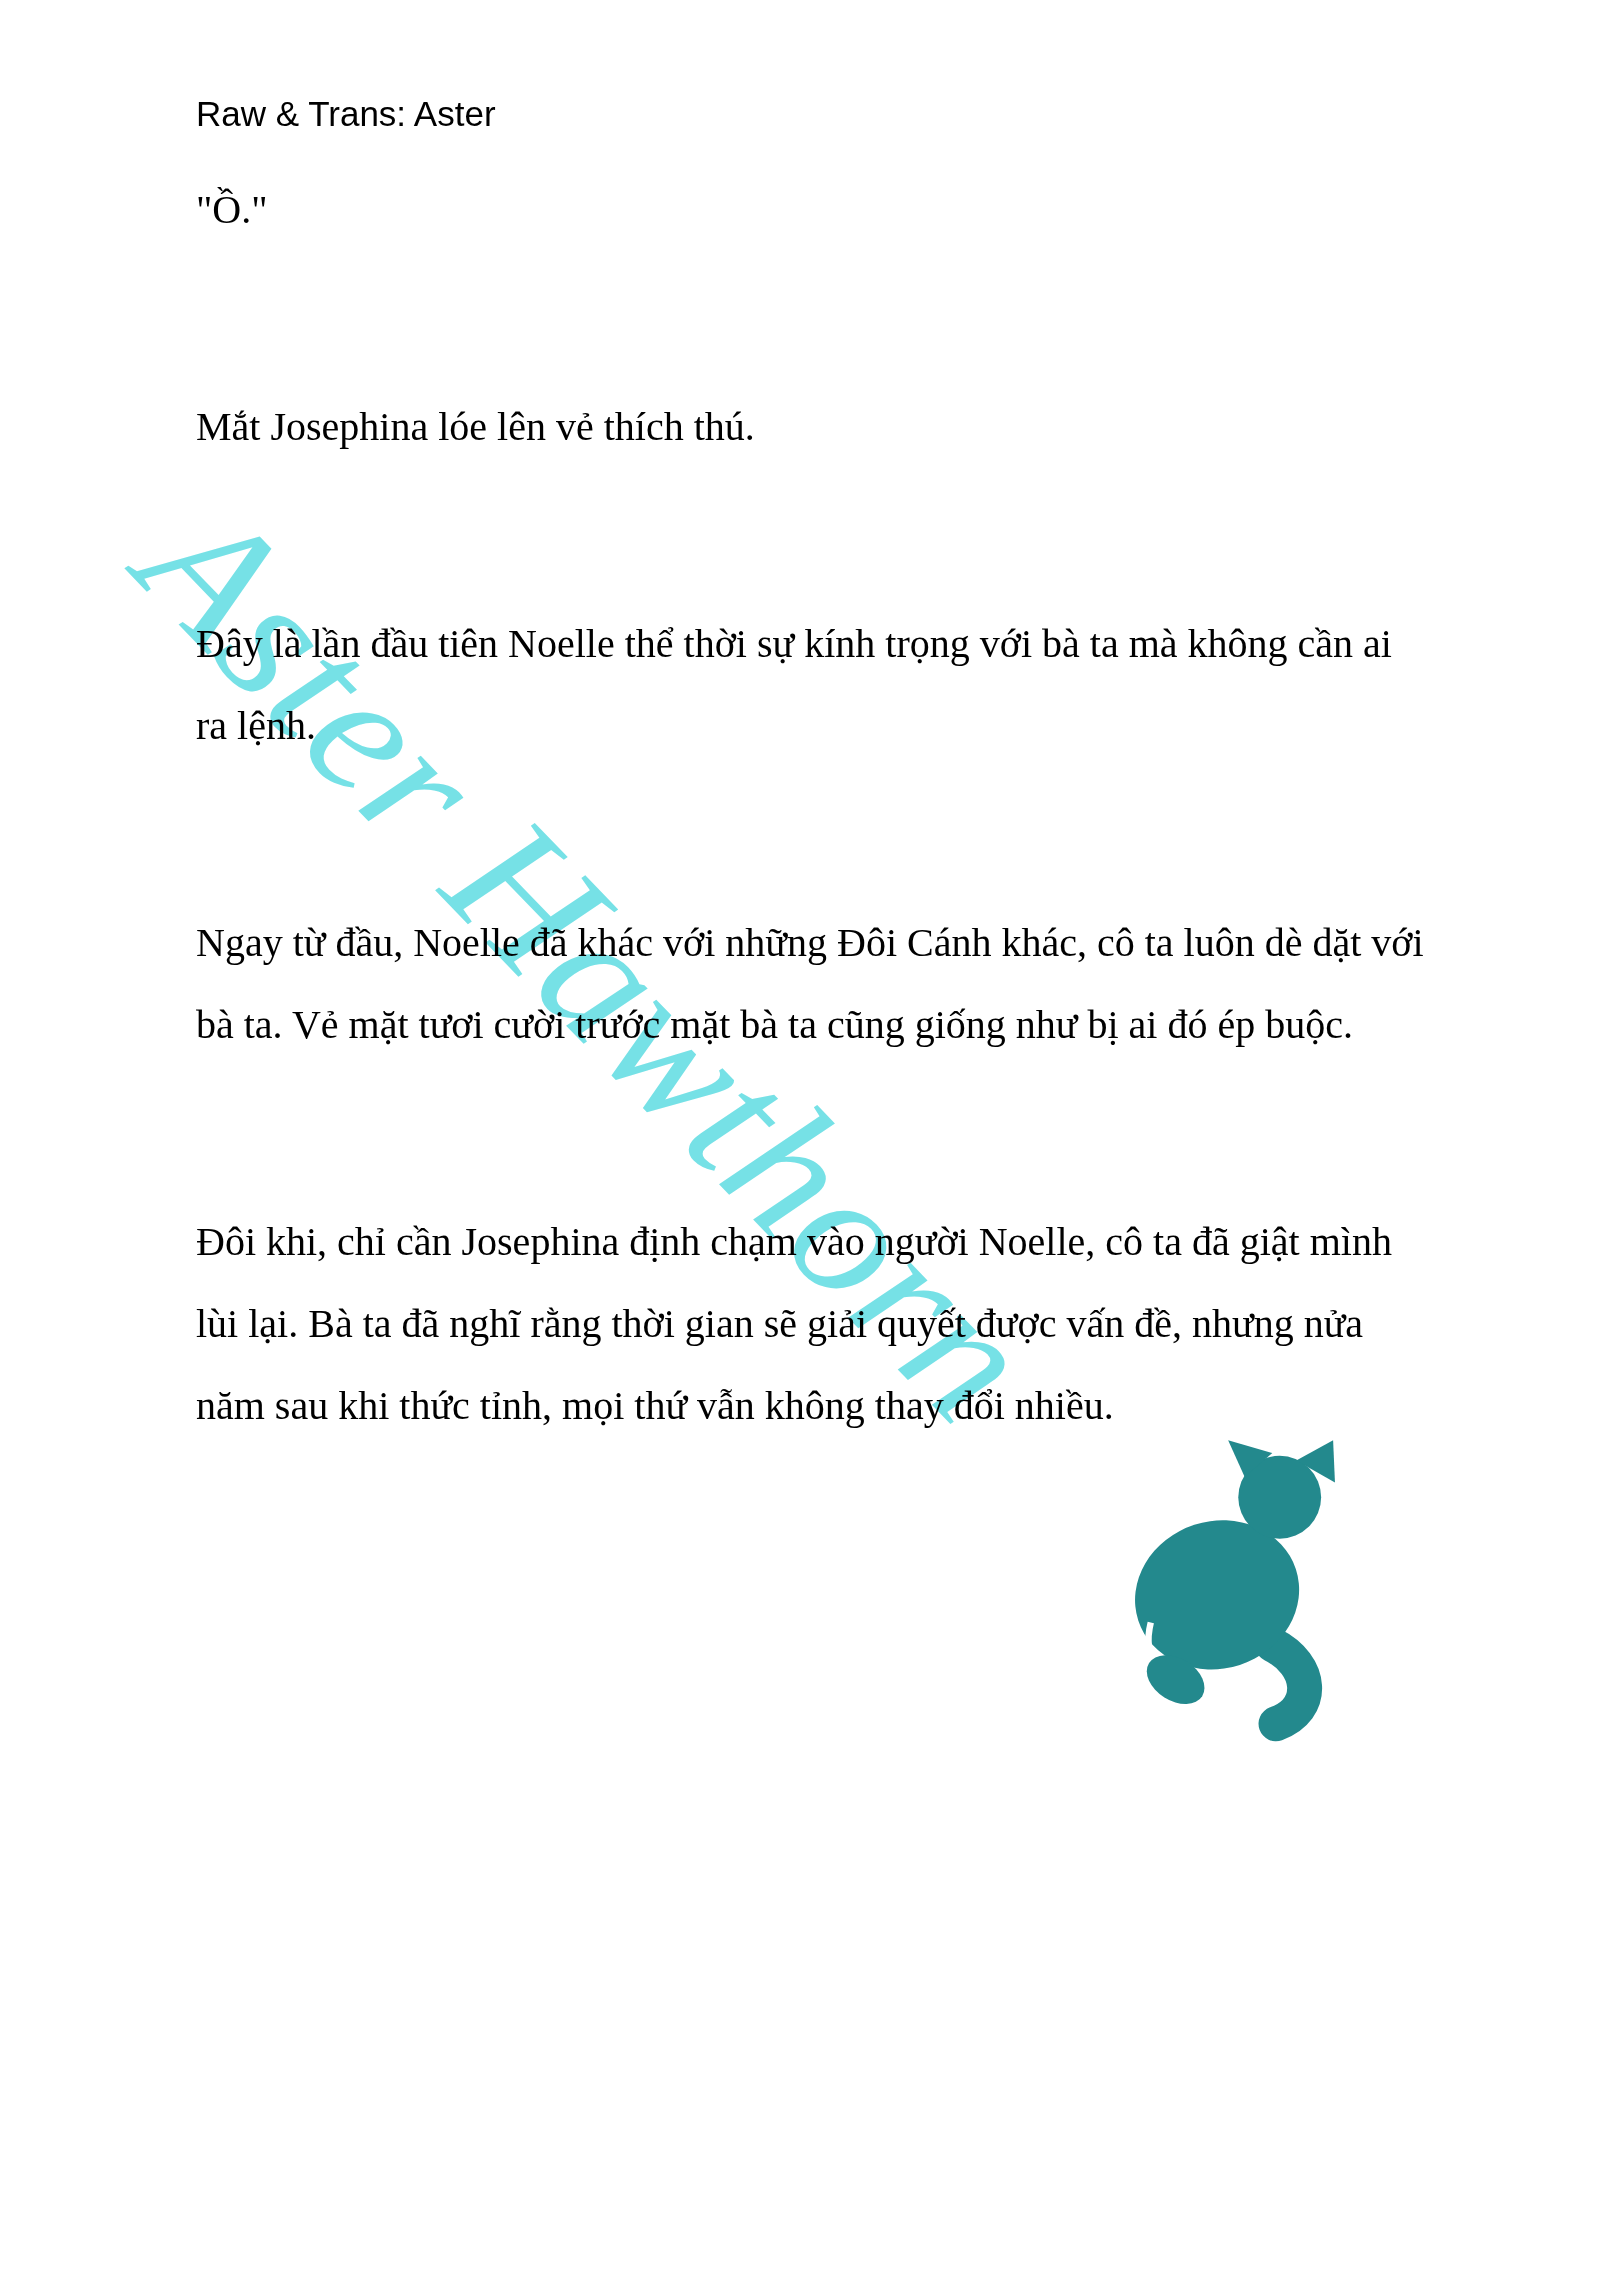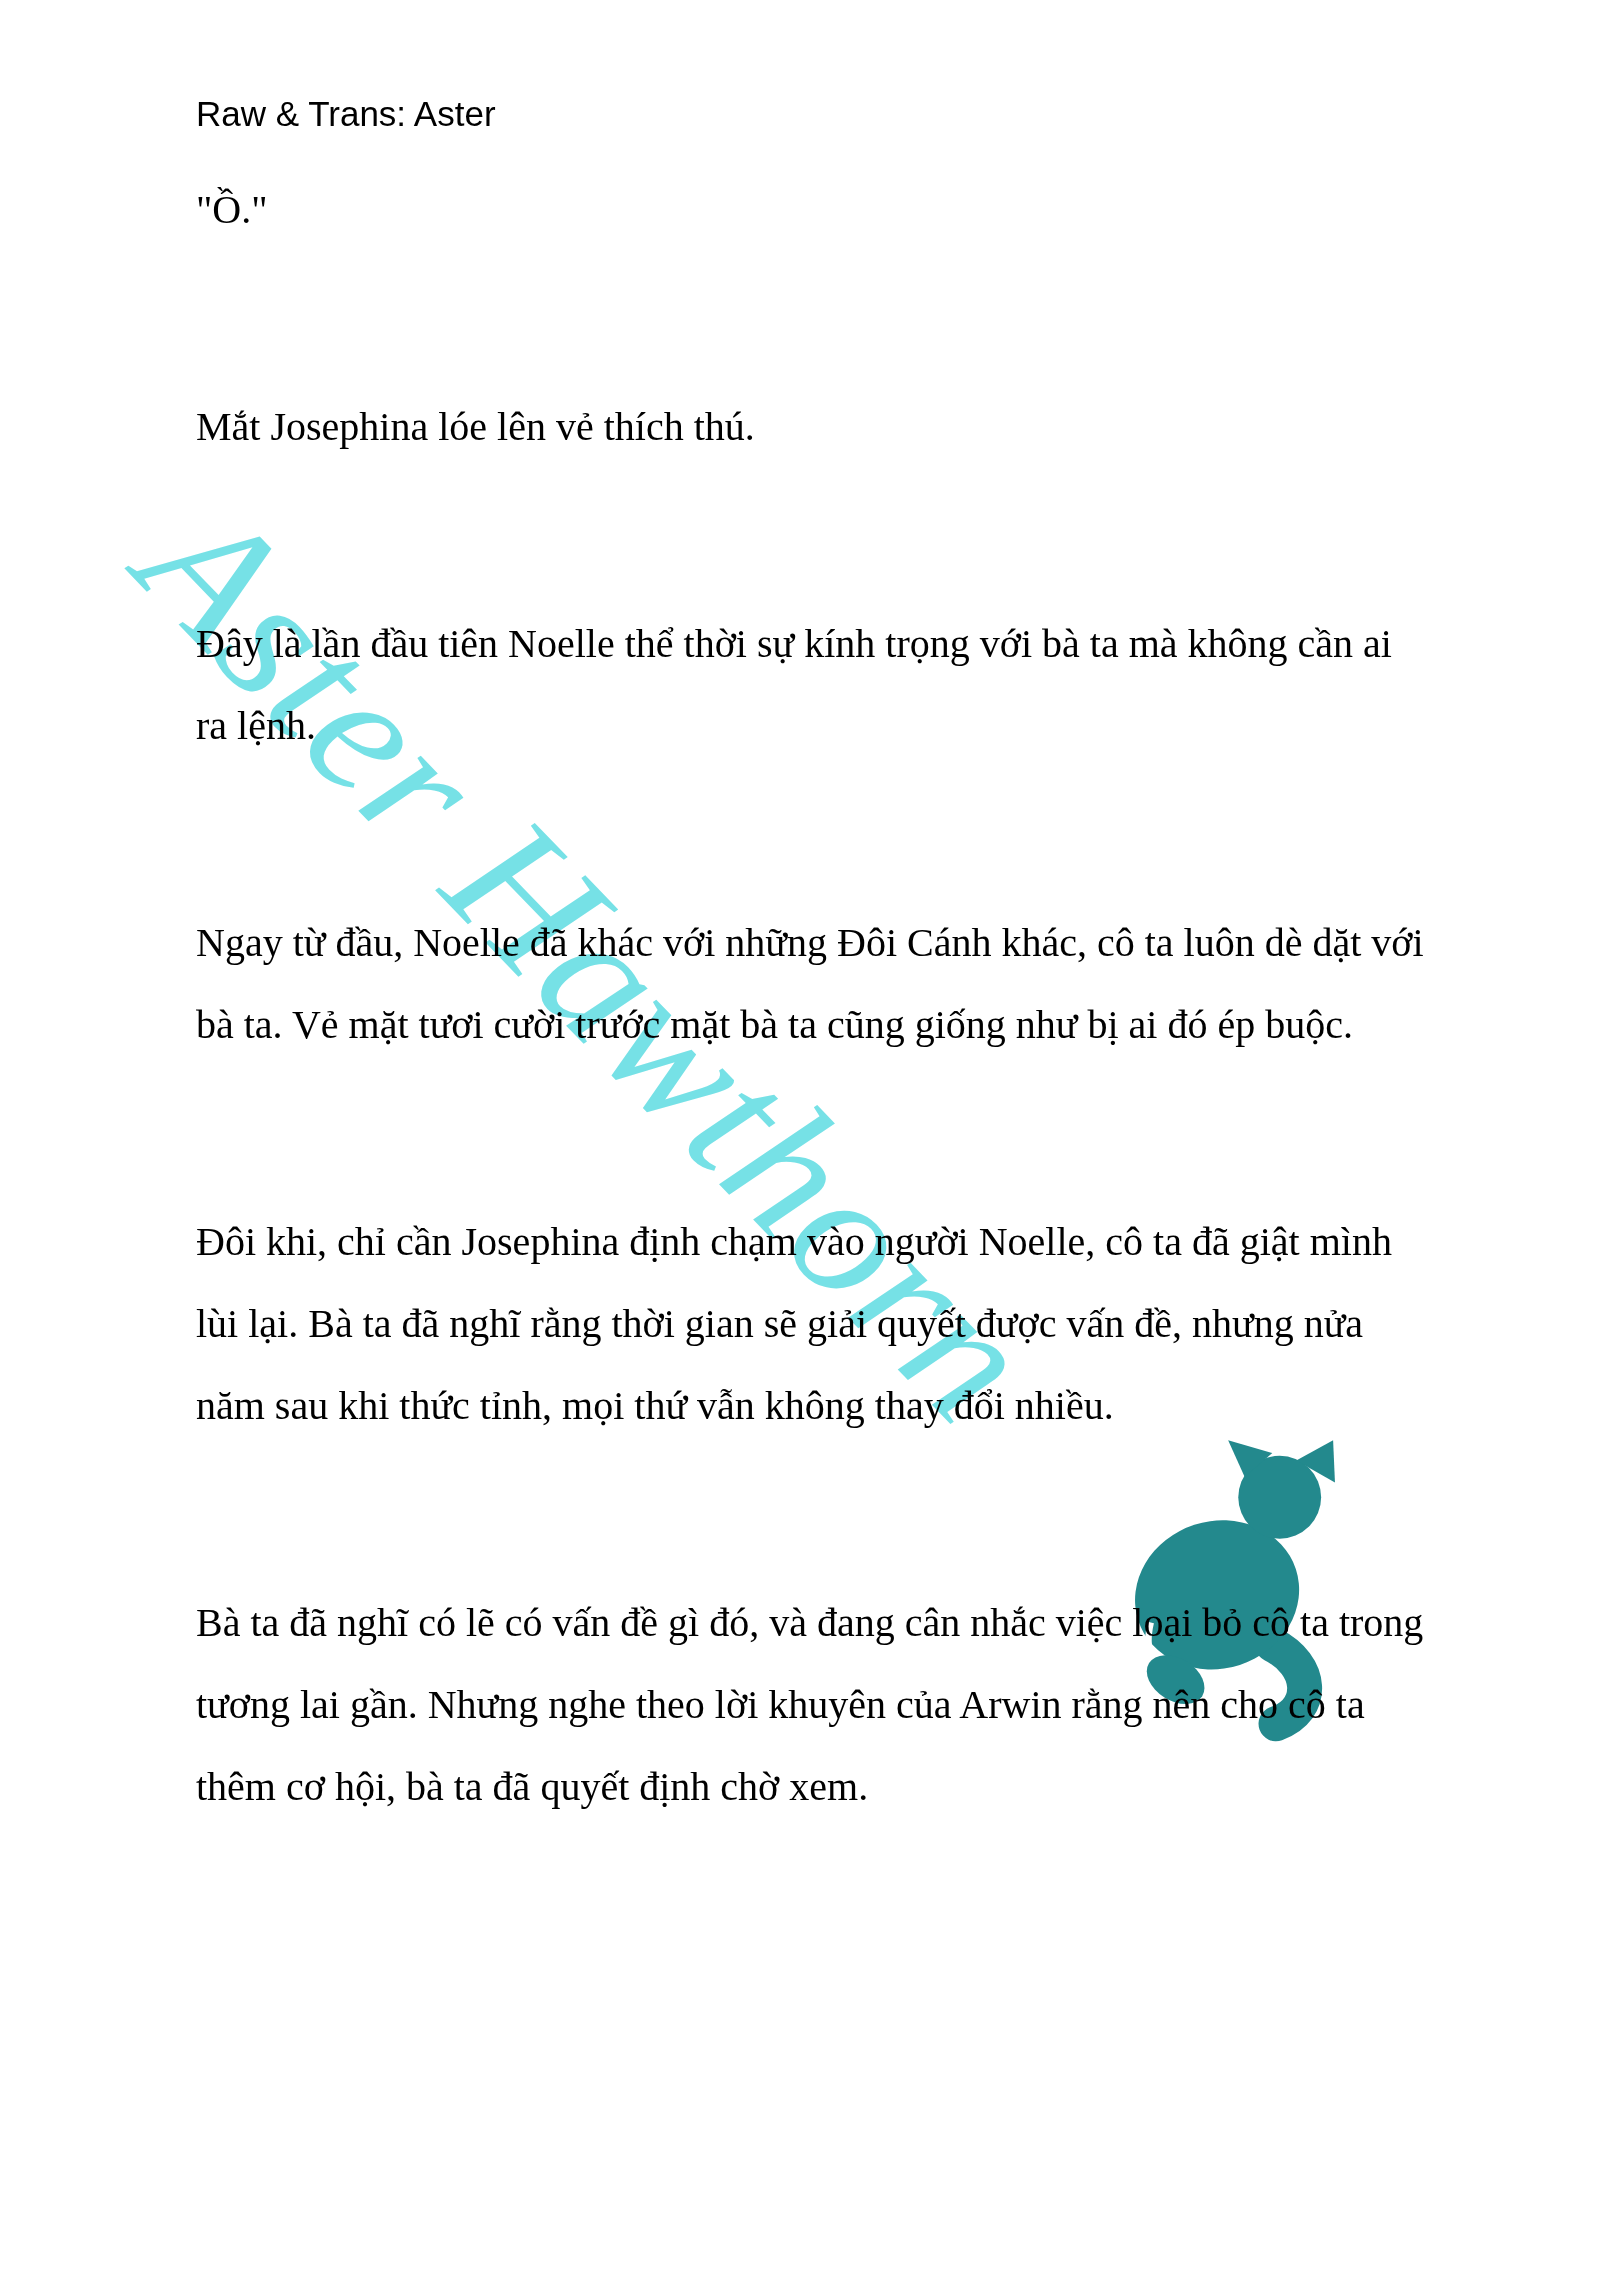--- a/index.html
+++ b/index.html
@@ -71,21 +71,20 @@
   <div class="header">Raw &amp; Trans: Aster</div>
 
   <div class="watermark">Aster Hawthorn</div>
 
   <div class="content">
     <p>"Ồ."</p>
     <p>Mắt Josephina lóe lên vẻ thích thú.</p>
     <p>Đây là lần đầu tiên Noelle thể thời sự kính trọng với bà ta mà không cần ai ra lệnh.</p>
     <p>Ngay từ đầu, Noelle đã khác với những Đôi Cánh khác, cô ta luôn dè dặt với bà ta. Vẻ mặt tươi cười trước mặt bà ta cũng giống như bị ai đó ép buộc.</p>
     <p>Đôi khi, chỉ cần Josephina định chạm vào người Noelle, cô ta đã giật mình lùi lại. Bà ta đã nghĩ rằng thời gian sẽ giải quyết được vấn đề, nhưng nửa năm sau khi thức tỉnh, mọi thứ vẫn không thay đổi nhiều.</p>
-    <p>Bà ta đã nghĩ có lẽ có vấn đề gì đó, và đang cân nhắc việc loại bỏ cô ta trong tương lai gần. Nhưng nghe theo lời khuyên của Arwin rằng nên cho cô ta thêm cơ hội, bà ta đã quyết định chờ xem.</p>
   </div>
 
   <div class="cat">
     <svg viewBox="0 0 240 320" width="221" height="309" xmlns="http://www.w3.org/2000/svg">
       <g fill="#23898d">
 
         <path d="M160 222 C 204 244, 208 292, 164 308" fill="none" stroke="#23898d" stroke-width="38" stroke-linecap="round"></path>
 
         <ellipse cx="100" cy="168" rx="90" ry="80" transform="rotate(-18 100 168)"></ellipse>
 

